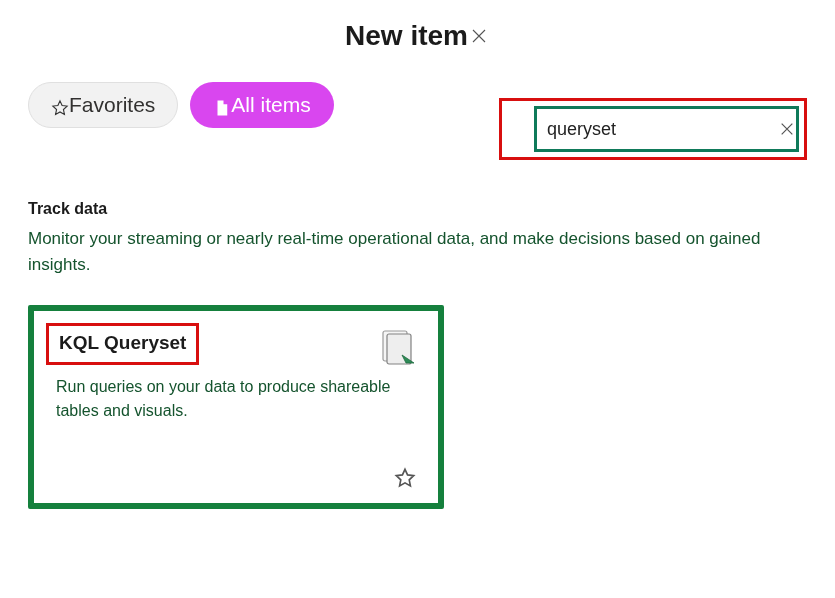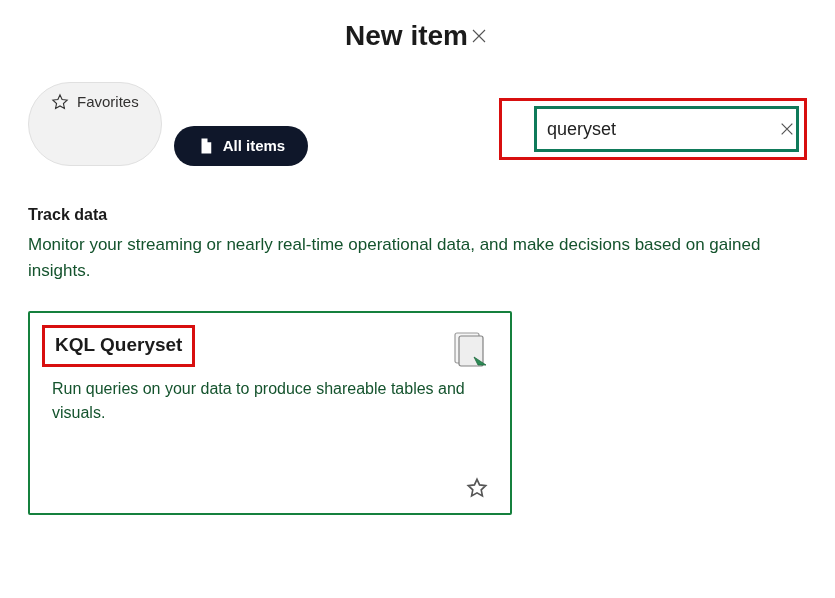--- a/index.html
+++ b/index.html
@@ -43,39 +43,37 @@
       font-size: 20px;
       font-weight: 600;
       margin-bottom: 16px;
     }
     .pill-row {
       display: flex;
       gap: 12px;
     }
     .pill {
       display: inline-flex;
-      align-items: flex-start;
-      gap: 8px;
+      align-items: flex-end;
       padding: 10px 22px;
       border-radius: 999px;
-      font-size: 15px;
+      font-size: 21px;
       font-weight: 500;
       cursor: pointer;
       border: 1px solid transparent;
     }
     .pill-light {
       background: #f2f2f2;
       color: #323130;
       border: 1px solid #e0e0e0;
     }
     .pill-dark {
-      background: #0f172a;
+      background: #d946ef;
       color: #ffffff;
-      font-weight: 700;
-      margin-top: 44px;
+      font-weight: 400;
     }
     .pill svg { width: 18px; height: 18px; }
     .pill-light svg { stroke: #333; fill: none; stroke-width: 1.5; }
     .pill-dark svg { fill: #fff; }
 
     .search-highlight {
       border: 3px solid #d80f0f;
       padding: 5px;
       margin-top: 16px;
     }
@@ -113,23 +111,23 @@
     }
     .category-desc {
       font-size: 17px;
       color: #14532d;
       line-height: 1.5;
       max-width: 760px;
       margin-bottom: 28px;
     }
 
     .card {
-      width: 484px;
+      width: 416px;
       height: 204px;
-      border: 2px solid #15803d;
+      border: 6px solid #15803d;
       border-radius: 2px;
       padding: 18px 22px 14px 22px;
       position: relative;
       display: flex;
       flex-direction: column;
     }
     .card-header {
       display: flex;
       align-items: flex-start;
       justify-content: space-between;

